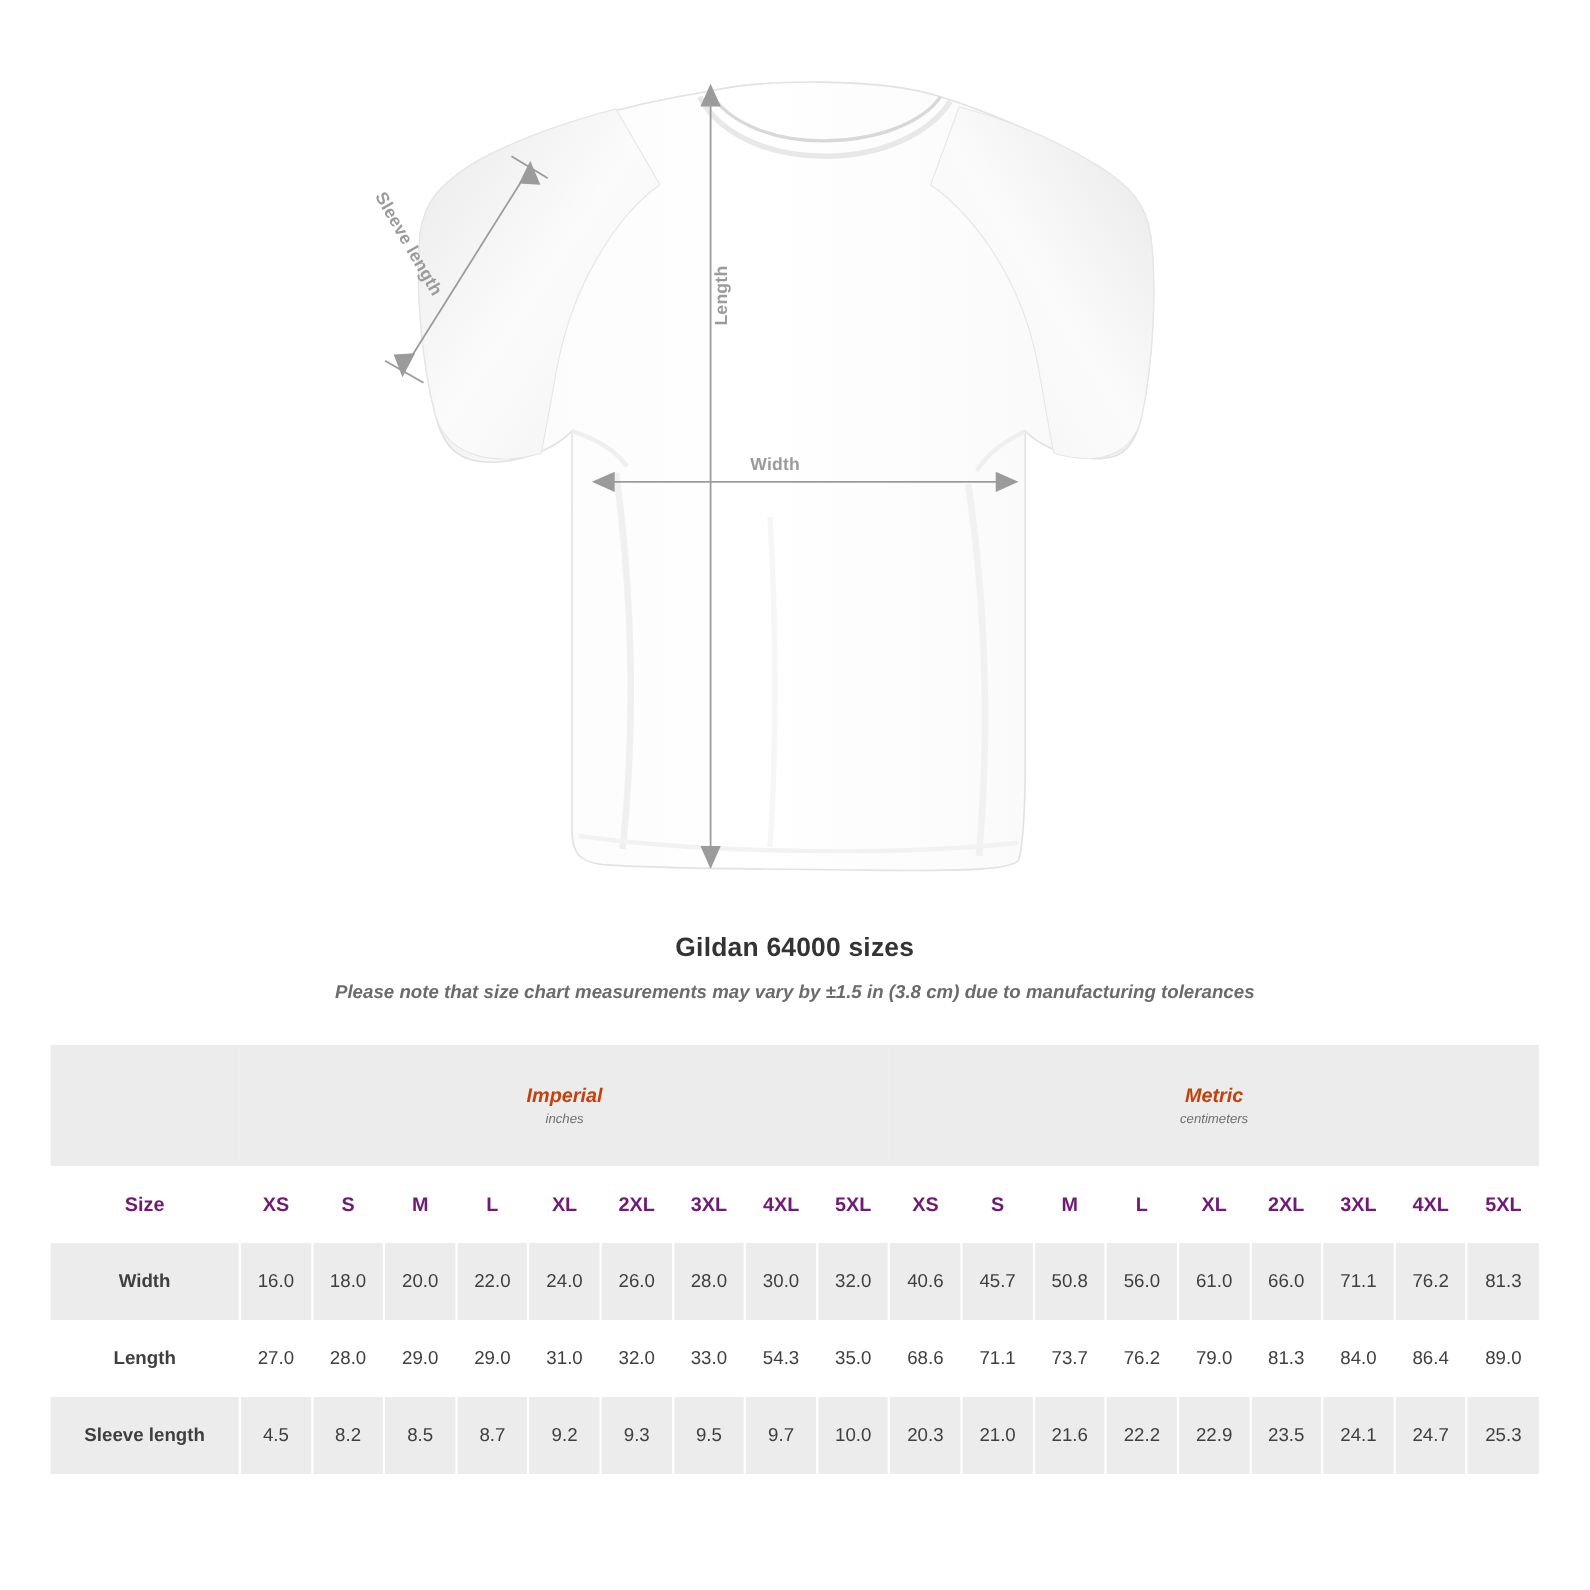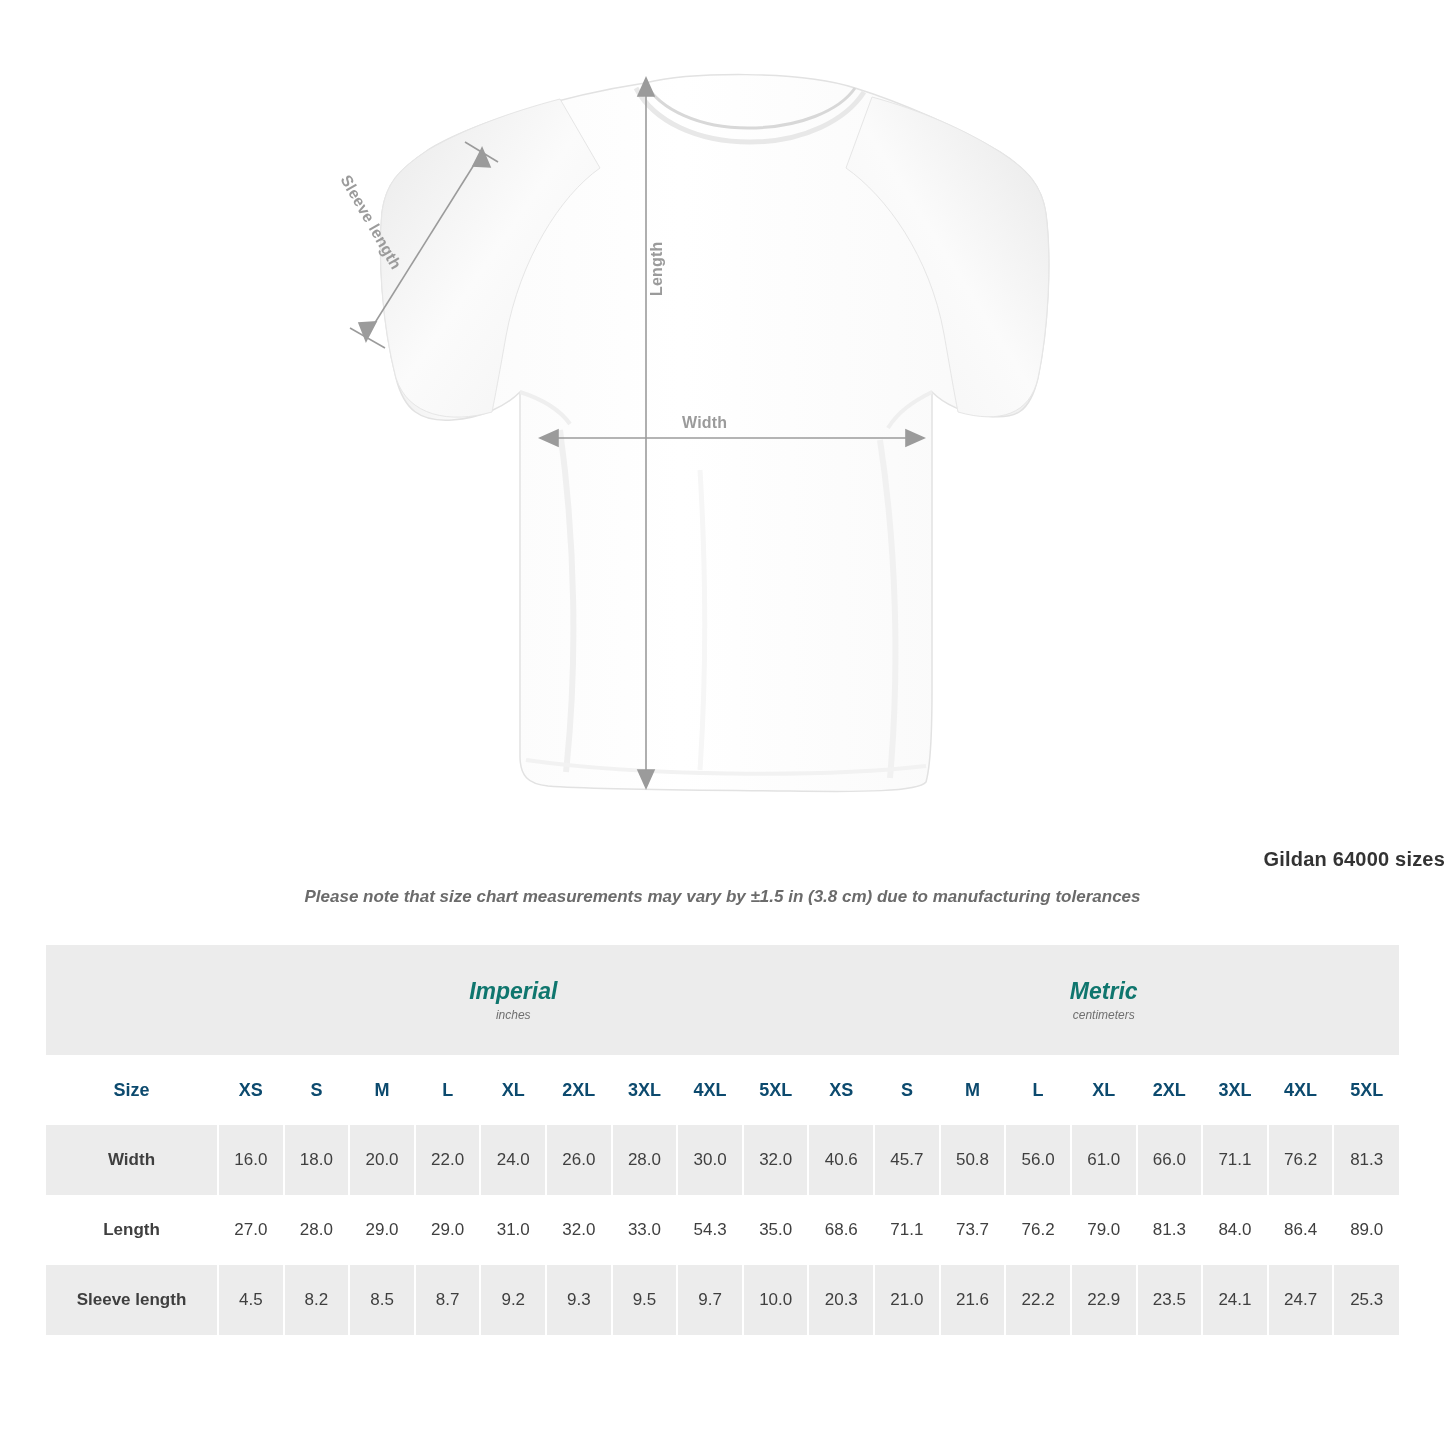--- a/index.html
+++ b/index.html
@@ -49,22 +49,22 @@
     transform: rotate(-90deg);
     transform-origin: left top;
   }
   .dim-label.width {
     left: 682px;
     top: 414px;
   }
 
   
   .chart-title {
-    text-align: right;
-    font-size: 20px;
+    text-align: center;
+    font-size: 24px;
     font-weight: bold;
     color: #333333;
     margin: 18px 0 4px 0;
     letter-spacing: 0.2px;
   }
   .chart-note {
     text-align: center;
     font-size: 17px;
     font-style: italic;
     color: #6b6b6b;
@@ -82,24 +82,24 @@
     width: 100%;
     table-layout: fixed;
   }
   table.size-table tr.unit-row td {
     background: #ececec;
     text-align: center;
     padding: 22px 0 20px 0;
     border: none;
   }
   .unit-name {
-    font-size: 23px;
+    font-size: 18px;
     font-weight: bold;
     font-style: italic;
-    color: #0f766e;
+    color: #c2410c;
     line-height: 1.25;
   }
   .unit-sub {
     font-size: 12px;
     font-style: italic;
     color: #6f6f6f;
     line-height: 1.6;
   }
 
   table.size-table td {
@@ -109,21 +109,21 @@
     height: 68px;
     vertical-align: middle;
     border-right: 2px solid #ffffff;
   }
   table.size-table td:last-child { border-right: none; }
 
   tr.header-row td {
     background: #ffffff;
     font-weight: bold;
     font-size: 18px;
-    color: #0c4a6e;
+    color: #701a75;
   }
   tr.row-a td { background: #ececec; }
   tr.row-b td { background: #ffffff; }
 
   td.label-cell {
     font-weight: bold;
     font-size: 18px;
     color: #3f3f3f;
   }
   tr.row-a td.label-cell,

